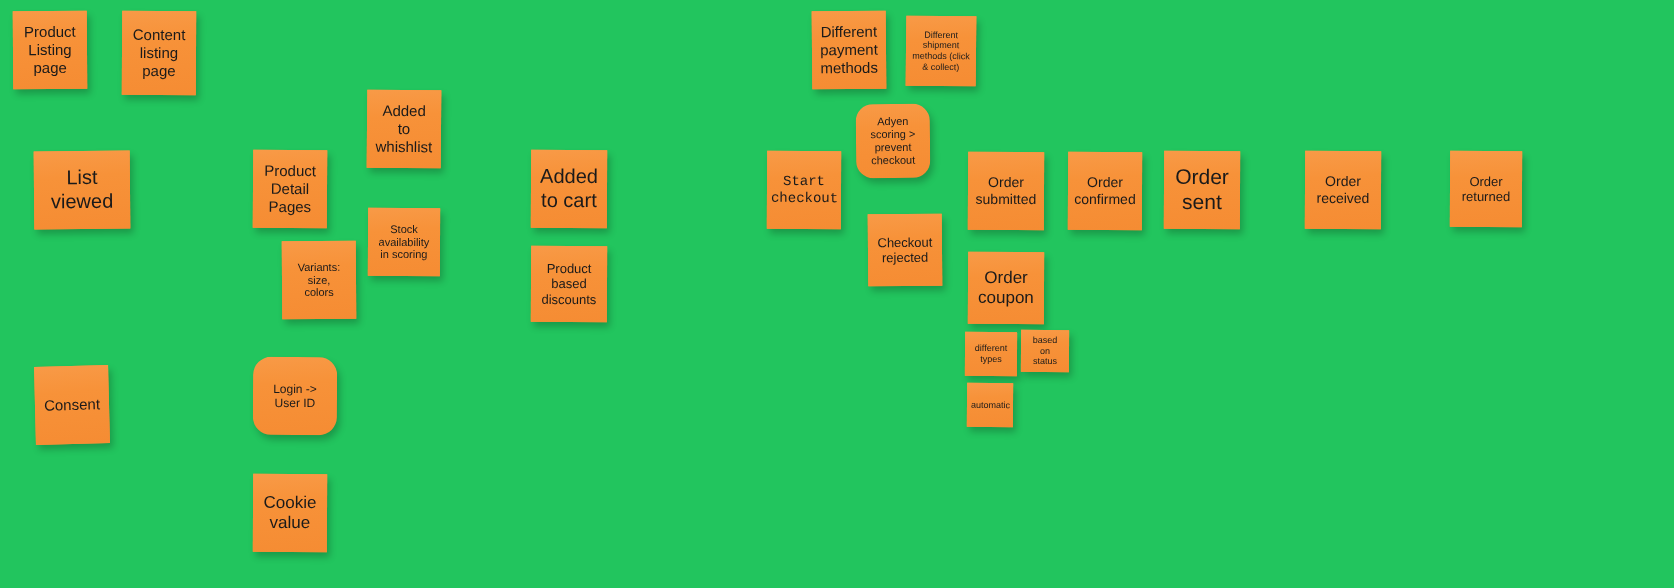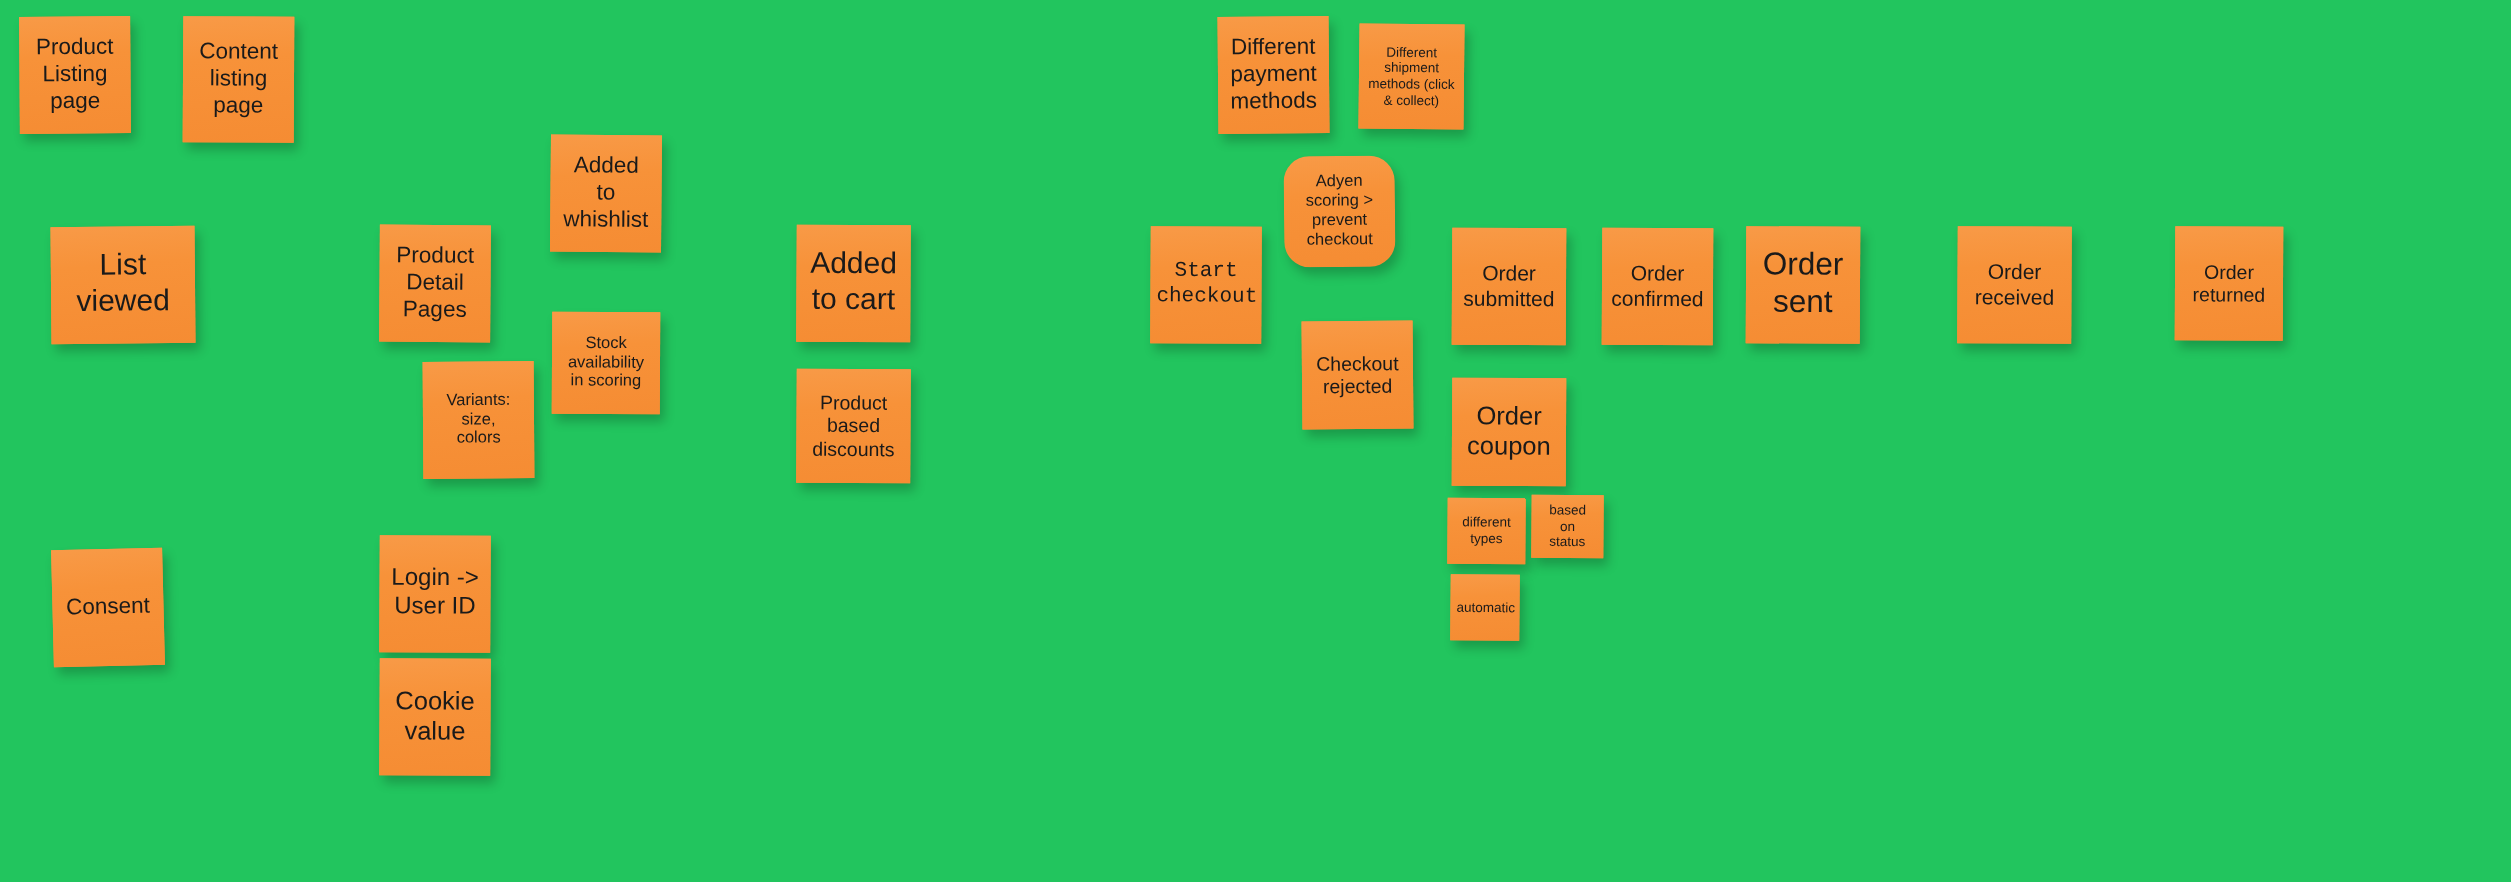--- a/index.html
+++ b/index.html
@@ -54,23 +54,23 @@
 page</span></div>
     <div class="note" style="left: 34px; top: 151px; width: 96px; height: 78px; font-size: 20px; transform: rotate(-0.5deg);"><span>List
 viewed</span></div>
     <div class="note" style="left: 35px; top: 366px; width: 74px; height: 78px; font-size: 15px; transform: rotate(-1.4deg);"><span>Consent</span></div>
     <div class="note" style="left: 253px; top: 150px; width: 74px; height: 78px; font-size: 15px; transform: rotate(0.4deg);"><span>Product
 Detail
 Pages</span></div>
     <div class="note" style="left: 270px; top: 241px; width: 74px; height: 78px; font-size: 11px; transform: rotate(-0.4deg); margin-left: 12px;"><span>Variants:
 size,
 colors</span></div>
-    <div class="note" style="left: 253px; top: 357px; width: 74px; height: 78px; font-size: 16px; transform: rotate(0.3deg);"><span>Login -&gt;
+    <div class="note" style="left: 253px; top: 357px; width: 84px; height: 78px; font-size: 12px; transform: rotate(0.3deg); border-radius: 18px;"><span>Login -&gt;
 User ID</span></div>
-    <div class="note" style="left: 253px; top: 439px; width: 74px; height: 78px; font-size: 17px; transform: rotate(0.3deg); justify-content: center;"><span>Cookie
+    <div class="note" style="left: 253px; top: 474px; width: 74px; height: 78px; font-size: 17px; transform: rotate(0.3deg); justify-content: center;"><span>Cookie
 value</span></div>
     <div class="note" style="left: 367px; top: 90px; width: 74px; height: 78px; font-size: 15px; transform: rotate(0.5deg);"><span>Added
 to
 whishlist</span></div>
     <div class="note" style="left: 368px; top: 208px; width: 72px; height: 68px; font-size: 11px; transform: rotate(0.3deg);"><span>Stock
 availability
 in scoring</span></div>
     <div class="note" style="left: 531px; top: 150px; width: 76px; height: 78px; font-size: 20px; transform: rotate(0.3deg);"><span>Added
 to cart</span></div>
     <div class="note" style="left: 531px; top: 246px; width: 76px; height: 76px; font-size: 13px; transform: rotate(0.3deg);"><span>Product

